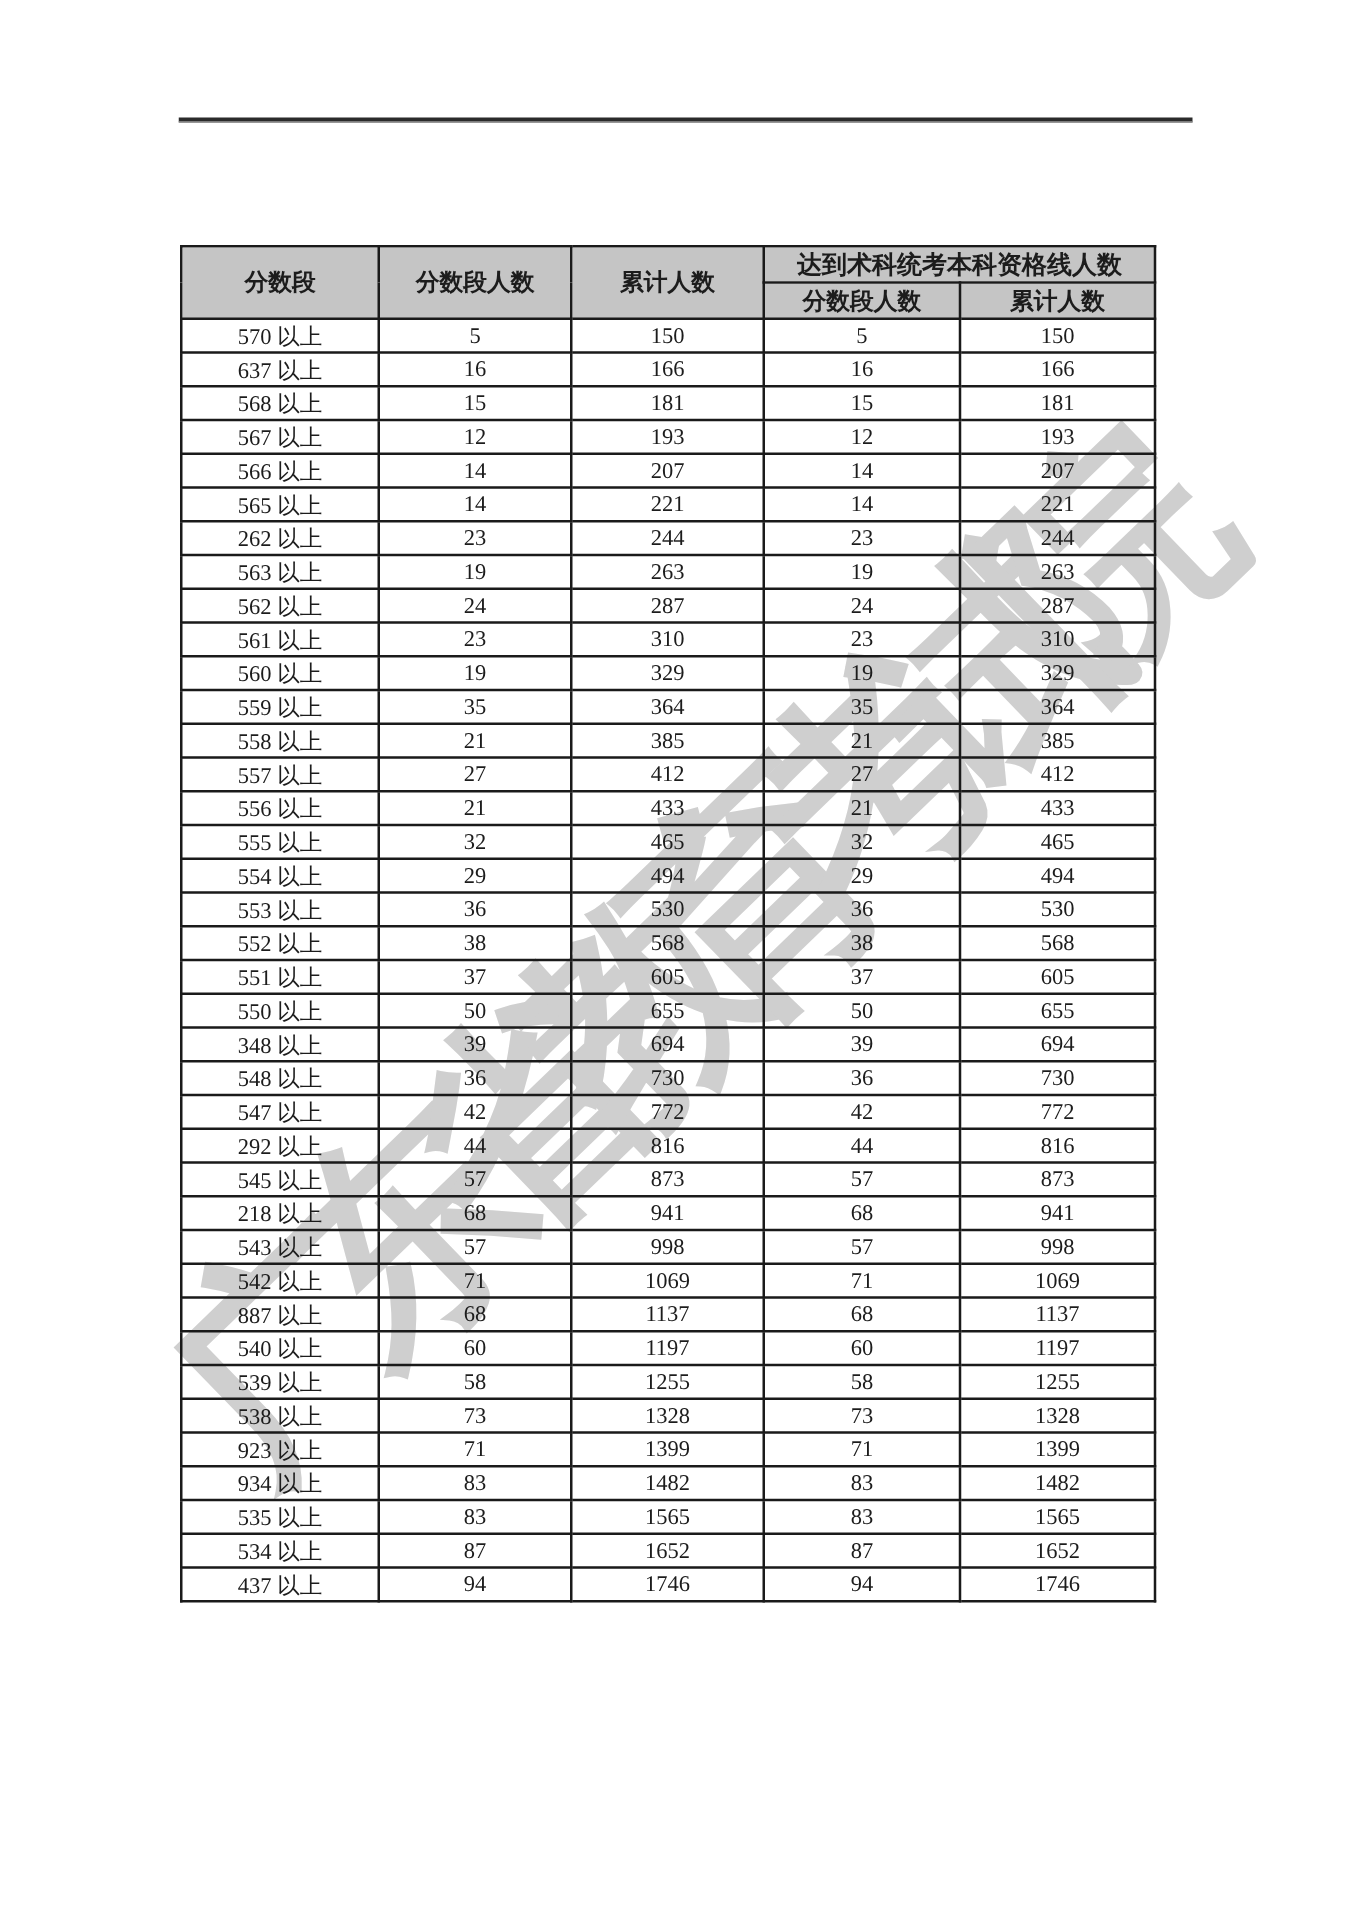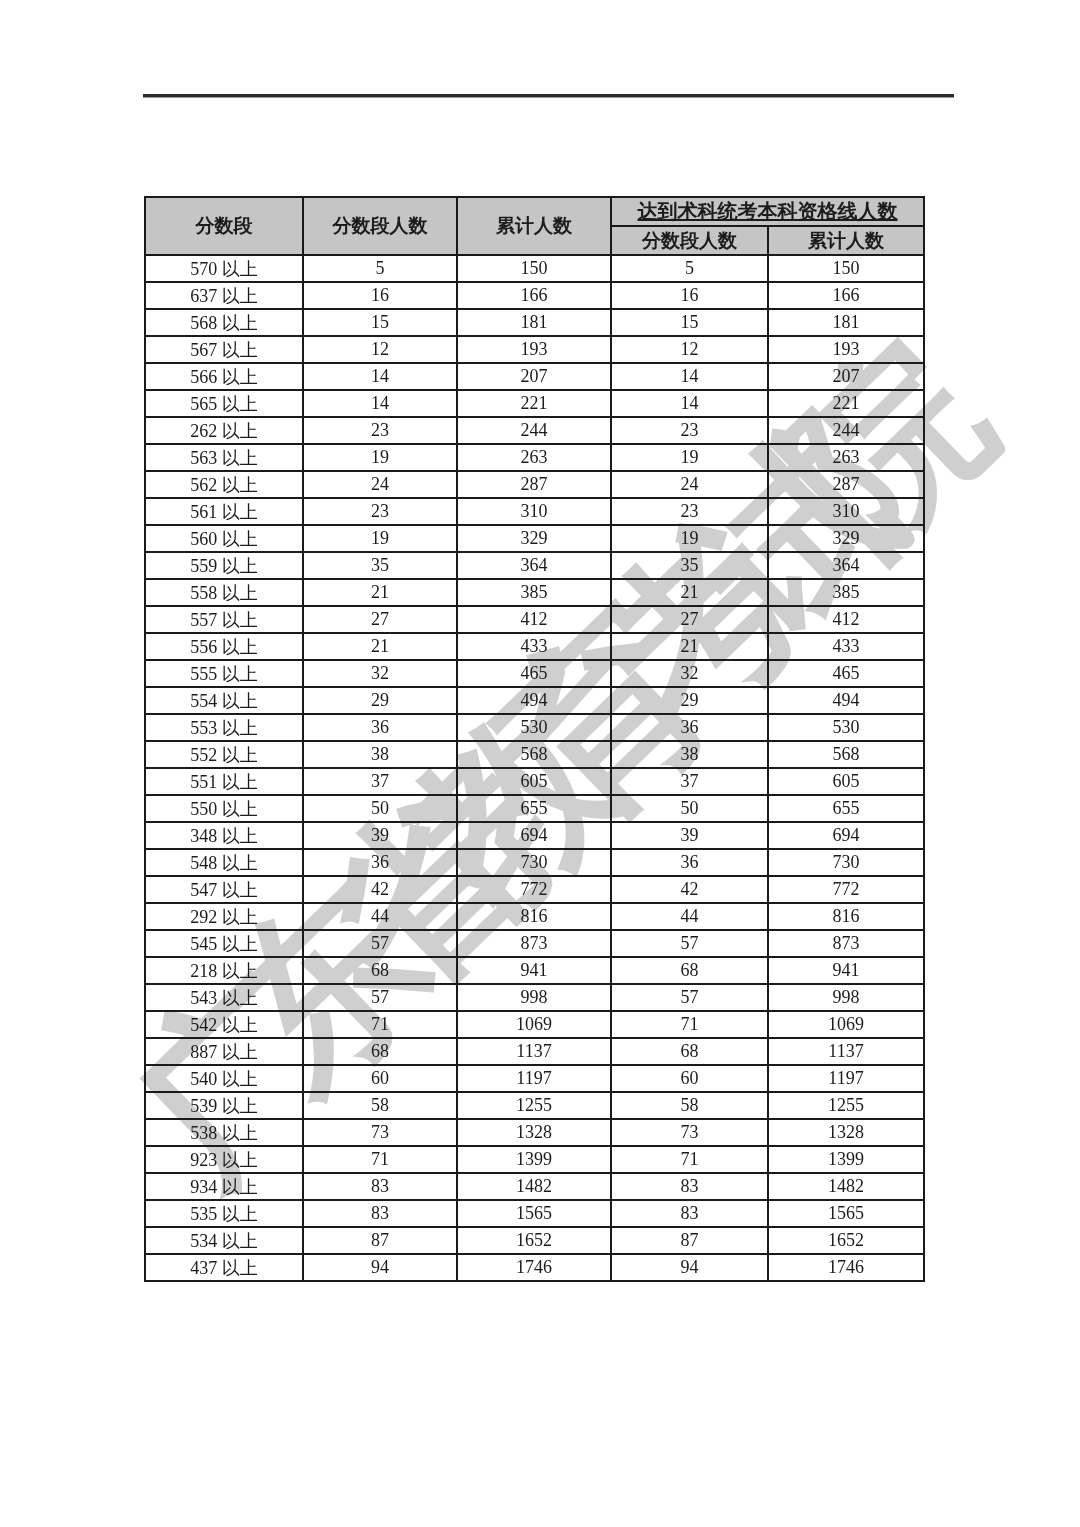--- a/index.html
+++ b/index.html
@@ -50,21 +50,21 @@
     padding: 0;
     overflow: hidden;
     color: #1c1c1c;
   }
   .score-table thead th {
     background: #c5c5c5;
     font-weight: bold;
     font-size: 19px;
     height: 29px;
   }
-  .score-table thead th.group-header { font-size: 20px; text-decoration: underline; }
+  .score-table thead th.group-header { font-size: 20px; }
   .score-table tbody td {
     background: transparent;
     font-size: 18px;
     height: 27px;
   }
 </style>
 </head>
 <body>
 
 <div class="page">

